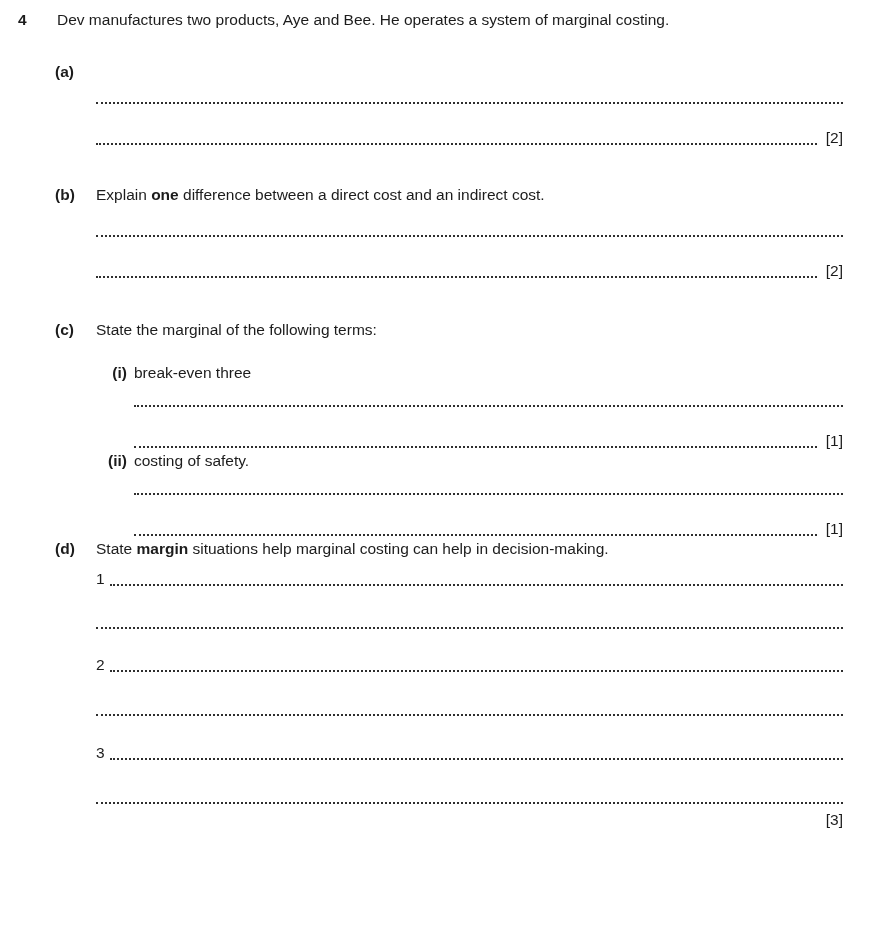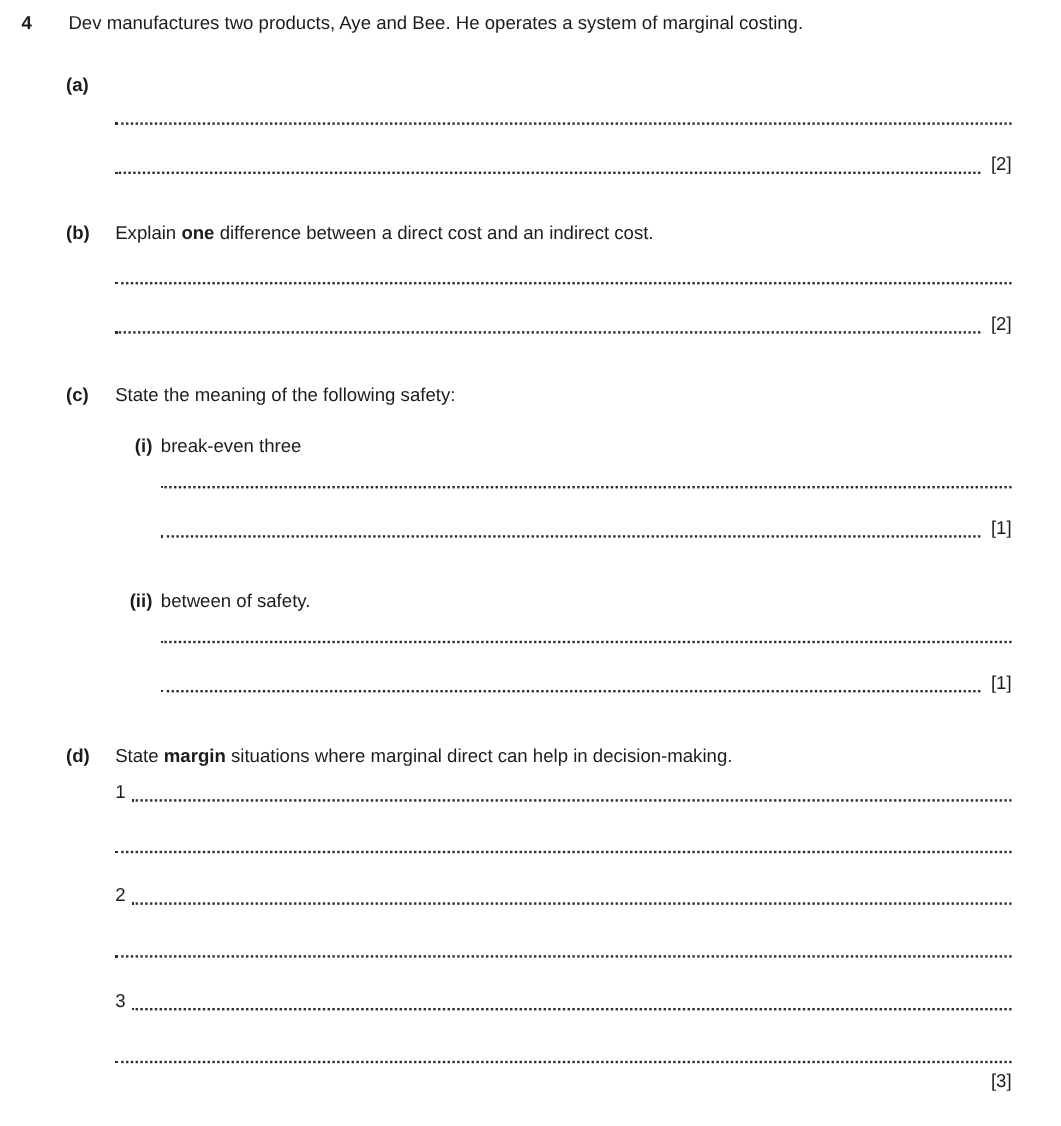--- a/index.html
+++ b/index.html
@@ -40,21 +40,21 @@
   .mt3  { margin-top: 3px; }
   .mt5  { margin-top: 5px; }
   .mt10 { margin-top: 10px; }
   .mt16 { margin-top: 16px; }
   .mt18 { margin-top: 18px; }
   .mt19 { margin-top: 19px; }
   .mt23 { margin-top: 23px; }
   .mt32 { margin-top: 32px; }
   .mt37 { margin-top: 37px; }
   .mt39 { margin-top: 39px; }
-  .mt41 { margin-top: 41px; }
+  .mt41 { }
 </style>
 </head>
 <body>
 
 <div class="sheet">
 
   <div class="intro-row">
     <span class="qnum">4</span>
     <span>Dev manufactures two products, Aye and Bee. He operates a system of marginal costing.</span>
   </div>
@@ -77,50 +77,50 @@
   <div class="answer-line indent-1 mt10">
     <span class="dots"></span>
   </div>
   <div class="answer-line indent-1 mt16">
     <span class="dots"></span>
     <span class="marks">[2]</span>
   </div>
 
   <div class="part-header mt39">
     <span class="part-label">(c)</span>
-    <span>State the meaning of the following safety:</span>
+    <span>State the marginal of the following terms:</span>
   </div>
 
   <div class="sub-header mt23">
     <span class="sub-label">(i)</span>
     <span>break-even three</span>
   </div>
   <div class="answer-line indent-2 mt2">
     <span class="dots"></span>
   </div>
   <div class="answer-line indent-2 mt16">
     <span class="dots"></span>
     <span class="marks">[1]</span>
   </div>
 
   <div class="sub-header mt41">
     <span class="sub-label">(ii)</span>
-    <span>between of safety.</span>
+    <span>costing of safety.</span>
   </div>
   <div class="answer-line indent-2 mt2">
     <span class="dots"></span>
   </div>
   <div class="answer-line indent-2 mt16">
     <span class="dots"></span>
     <span class="marks">[1]</span>
   </div>
 
   <div class="part-header mt41">
     <span class="part-label">(d)</span>
-    <span><span>State </span><b>margin</b><span> situations where marginal direct can help in decision-making.</span></span>
+    <span><span>State </span><b>margin</b><span> situations help marginal costing can help in decision-making.</span></span>
   </div>
 
   <div class="answer-line indent-1 mt5">
     <span class="num">1</span>
     <span class="dots"></span>
   </div>
   <div class="answer-line indent-1 mt18">
     <span class="dots"></span>
   </div>
   <div class="answer-line indent-1 mt18">

